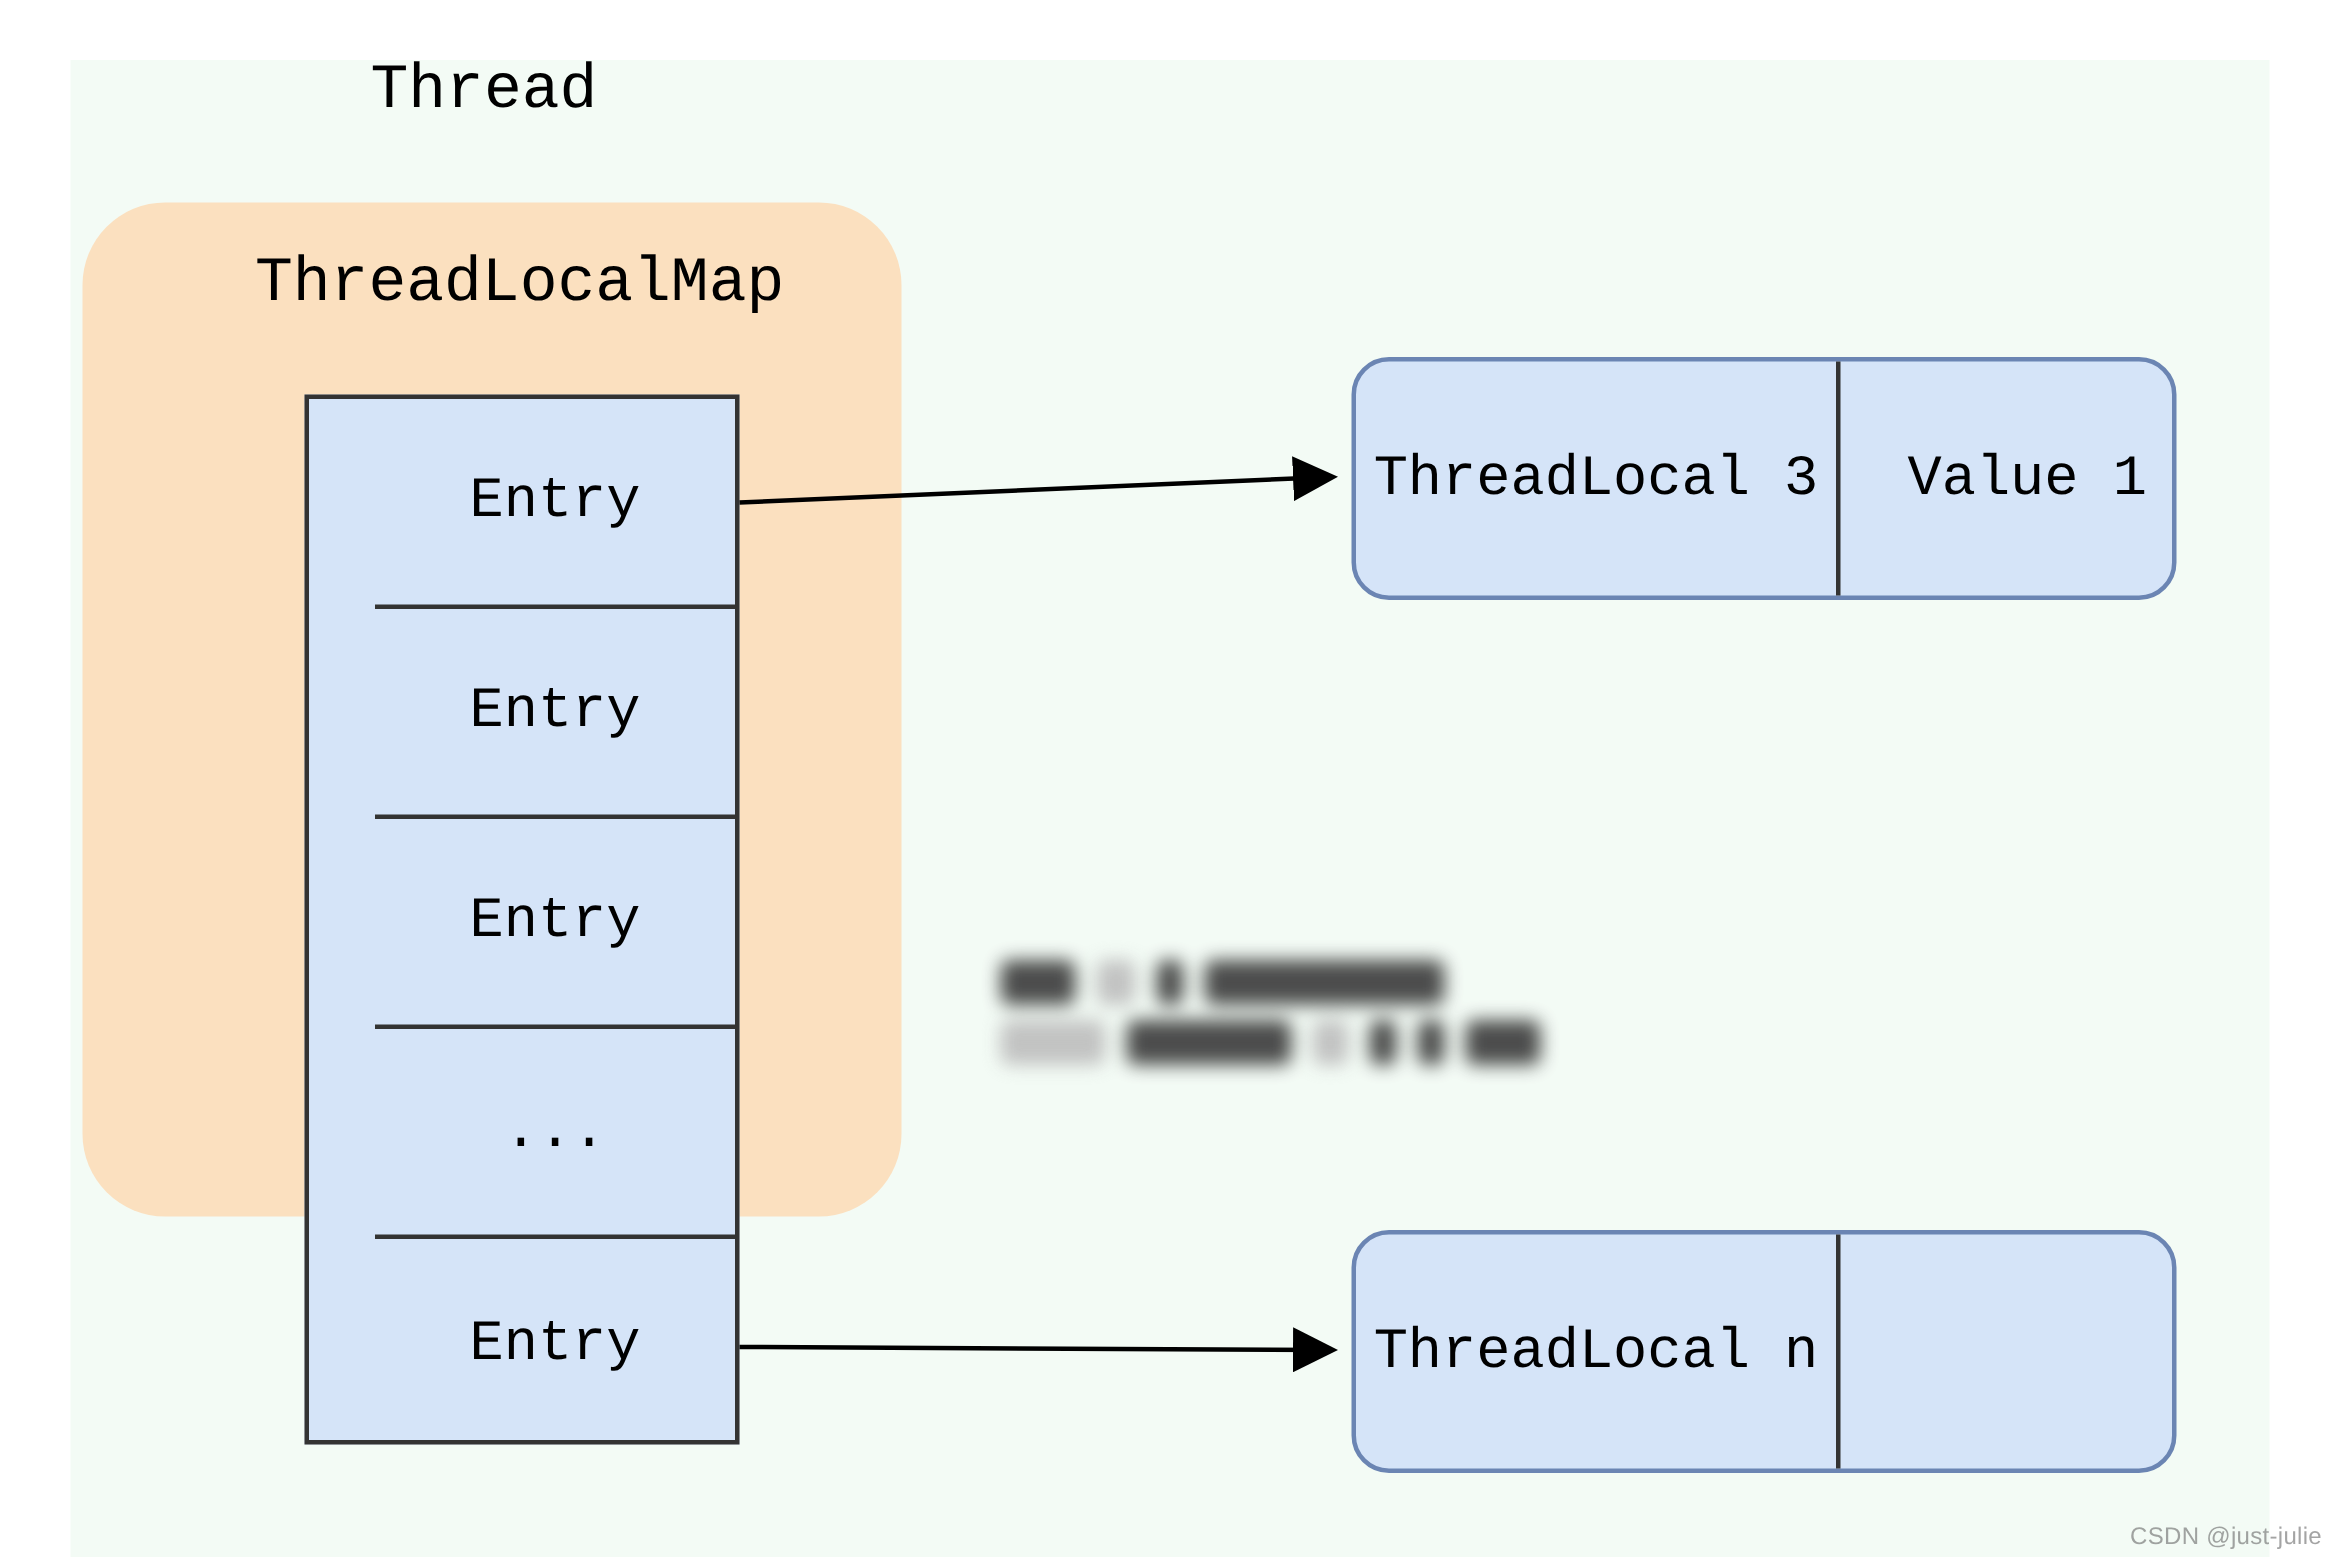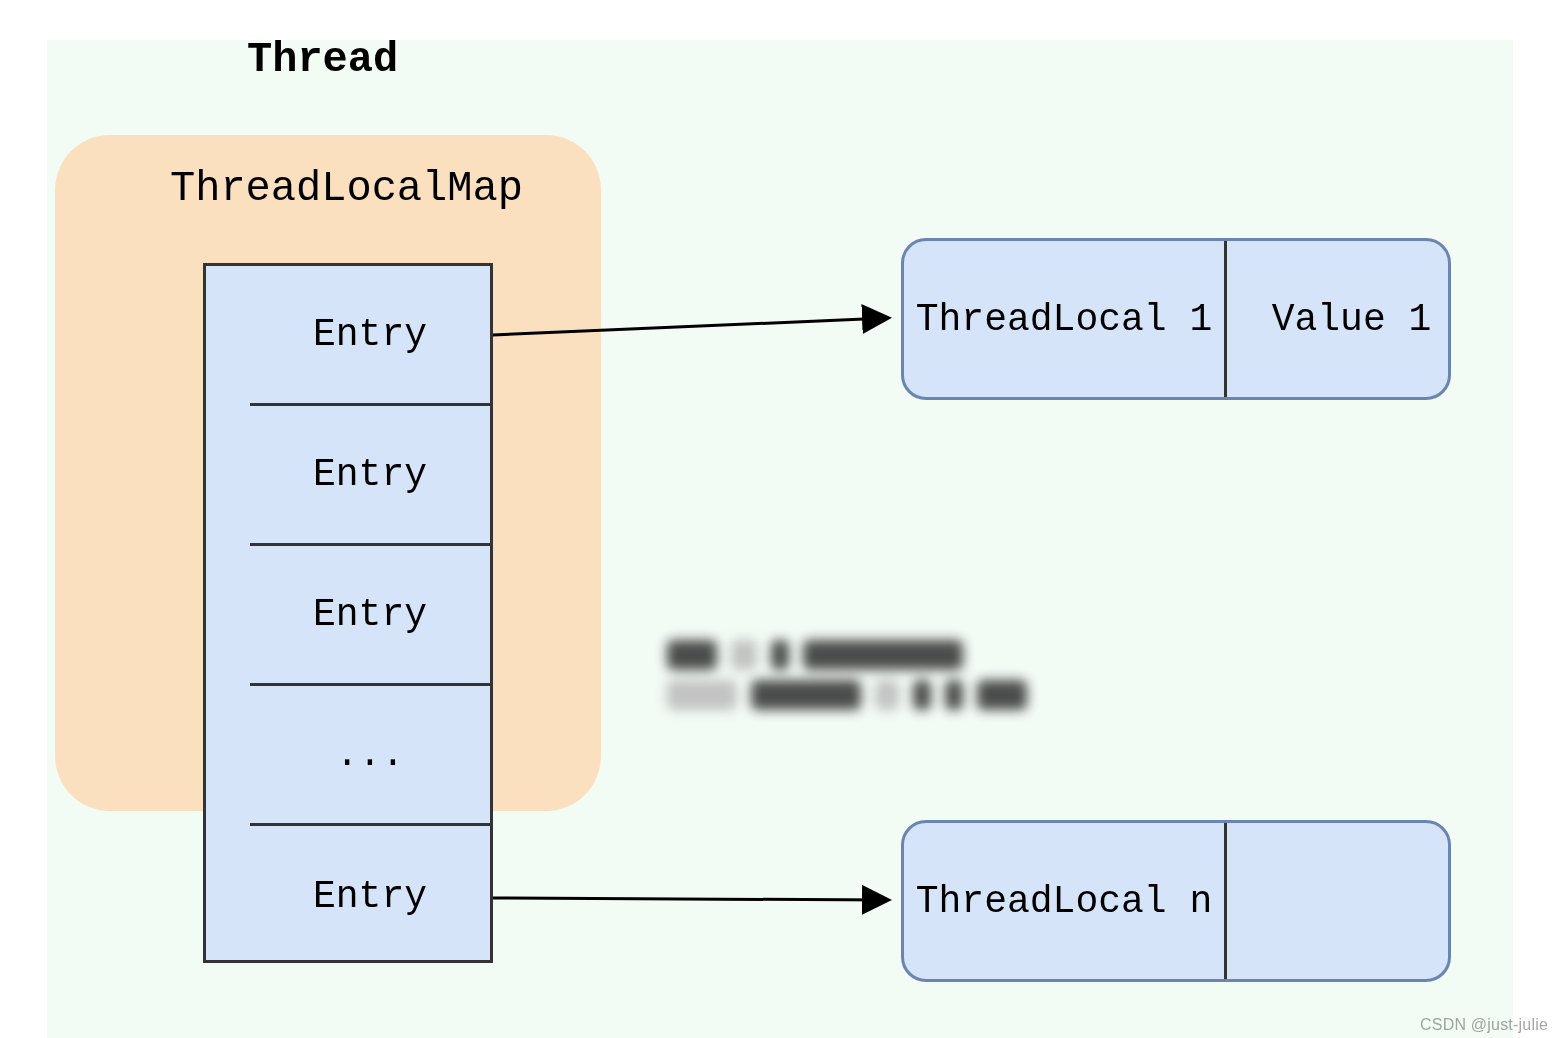--- a/index.html
+++ b/index.html
@@ -17,21 +17,21 @@
     position: absolute;
     left: 47px;
     top: 40px;
     width: 1466px;
     height: 1020px;
     background: #f3fbf5;
   }
   .title {
     position: absolute;
     font-size: 42px;
-    font-weight: 700;
+    font-weight: 400;
   }
   .thread-box {
     position: absolute;
     left: 8px;
     top: 95px;
     width: 546px;
     height: 676px;
     background: #fbe0bf;
     border-radius: 55px;
   }
@@ -139,21 +139,21 @@
     <div class="entry-table">
       <div class="entry-cell">Entry</div>
       <div class="entry-cell">Entry</div>
       <div class="entry-cell">Entry</div>
       <div class="entry-cell">...</div>
       <div class="entry-cell">Entry</div>
     </div>
   </div>
 
   <div class="kv-box" style="top:198px;">
-    <div class="kv-left">ThreadLocal 1</div>
+    <div class="kv-left">ThreadLocal 3</div>
     <div class="kv-right">Value 1</div>
   </div>
 
   <div class="kv-box" style="top:780px;">
     <div class="kv-left">ThreadLocal n</div>
   </div>
 
   <svg class="arrows">
     <defs>
       <marker id="ah" viewBox="0 0 12 12" refX="10" refY="6" markerWidth="10" markerHeight="10" orient="auto-start-reverse">

